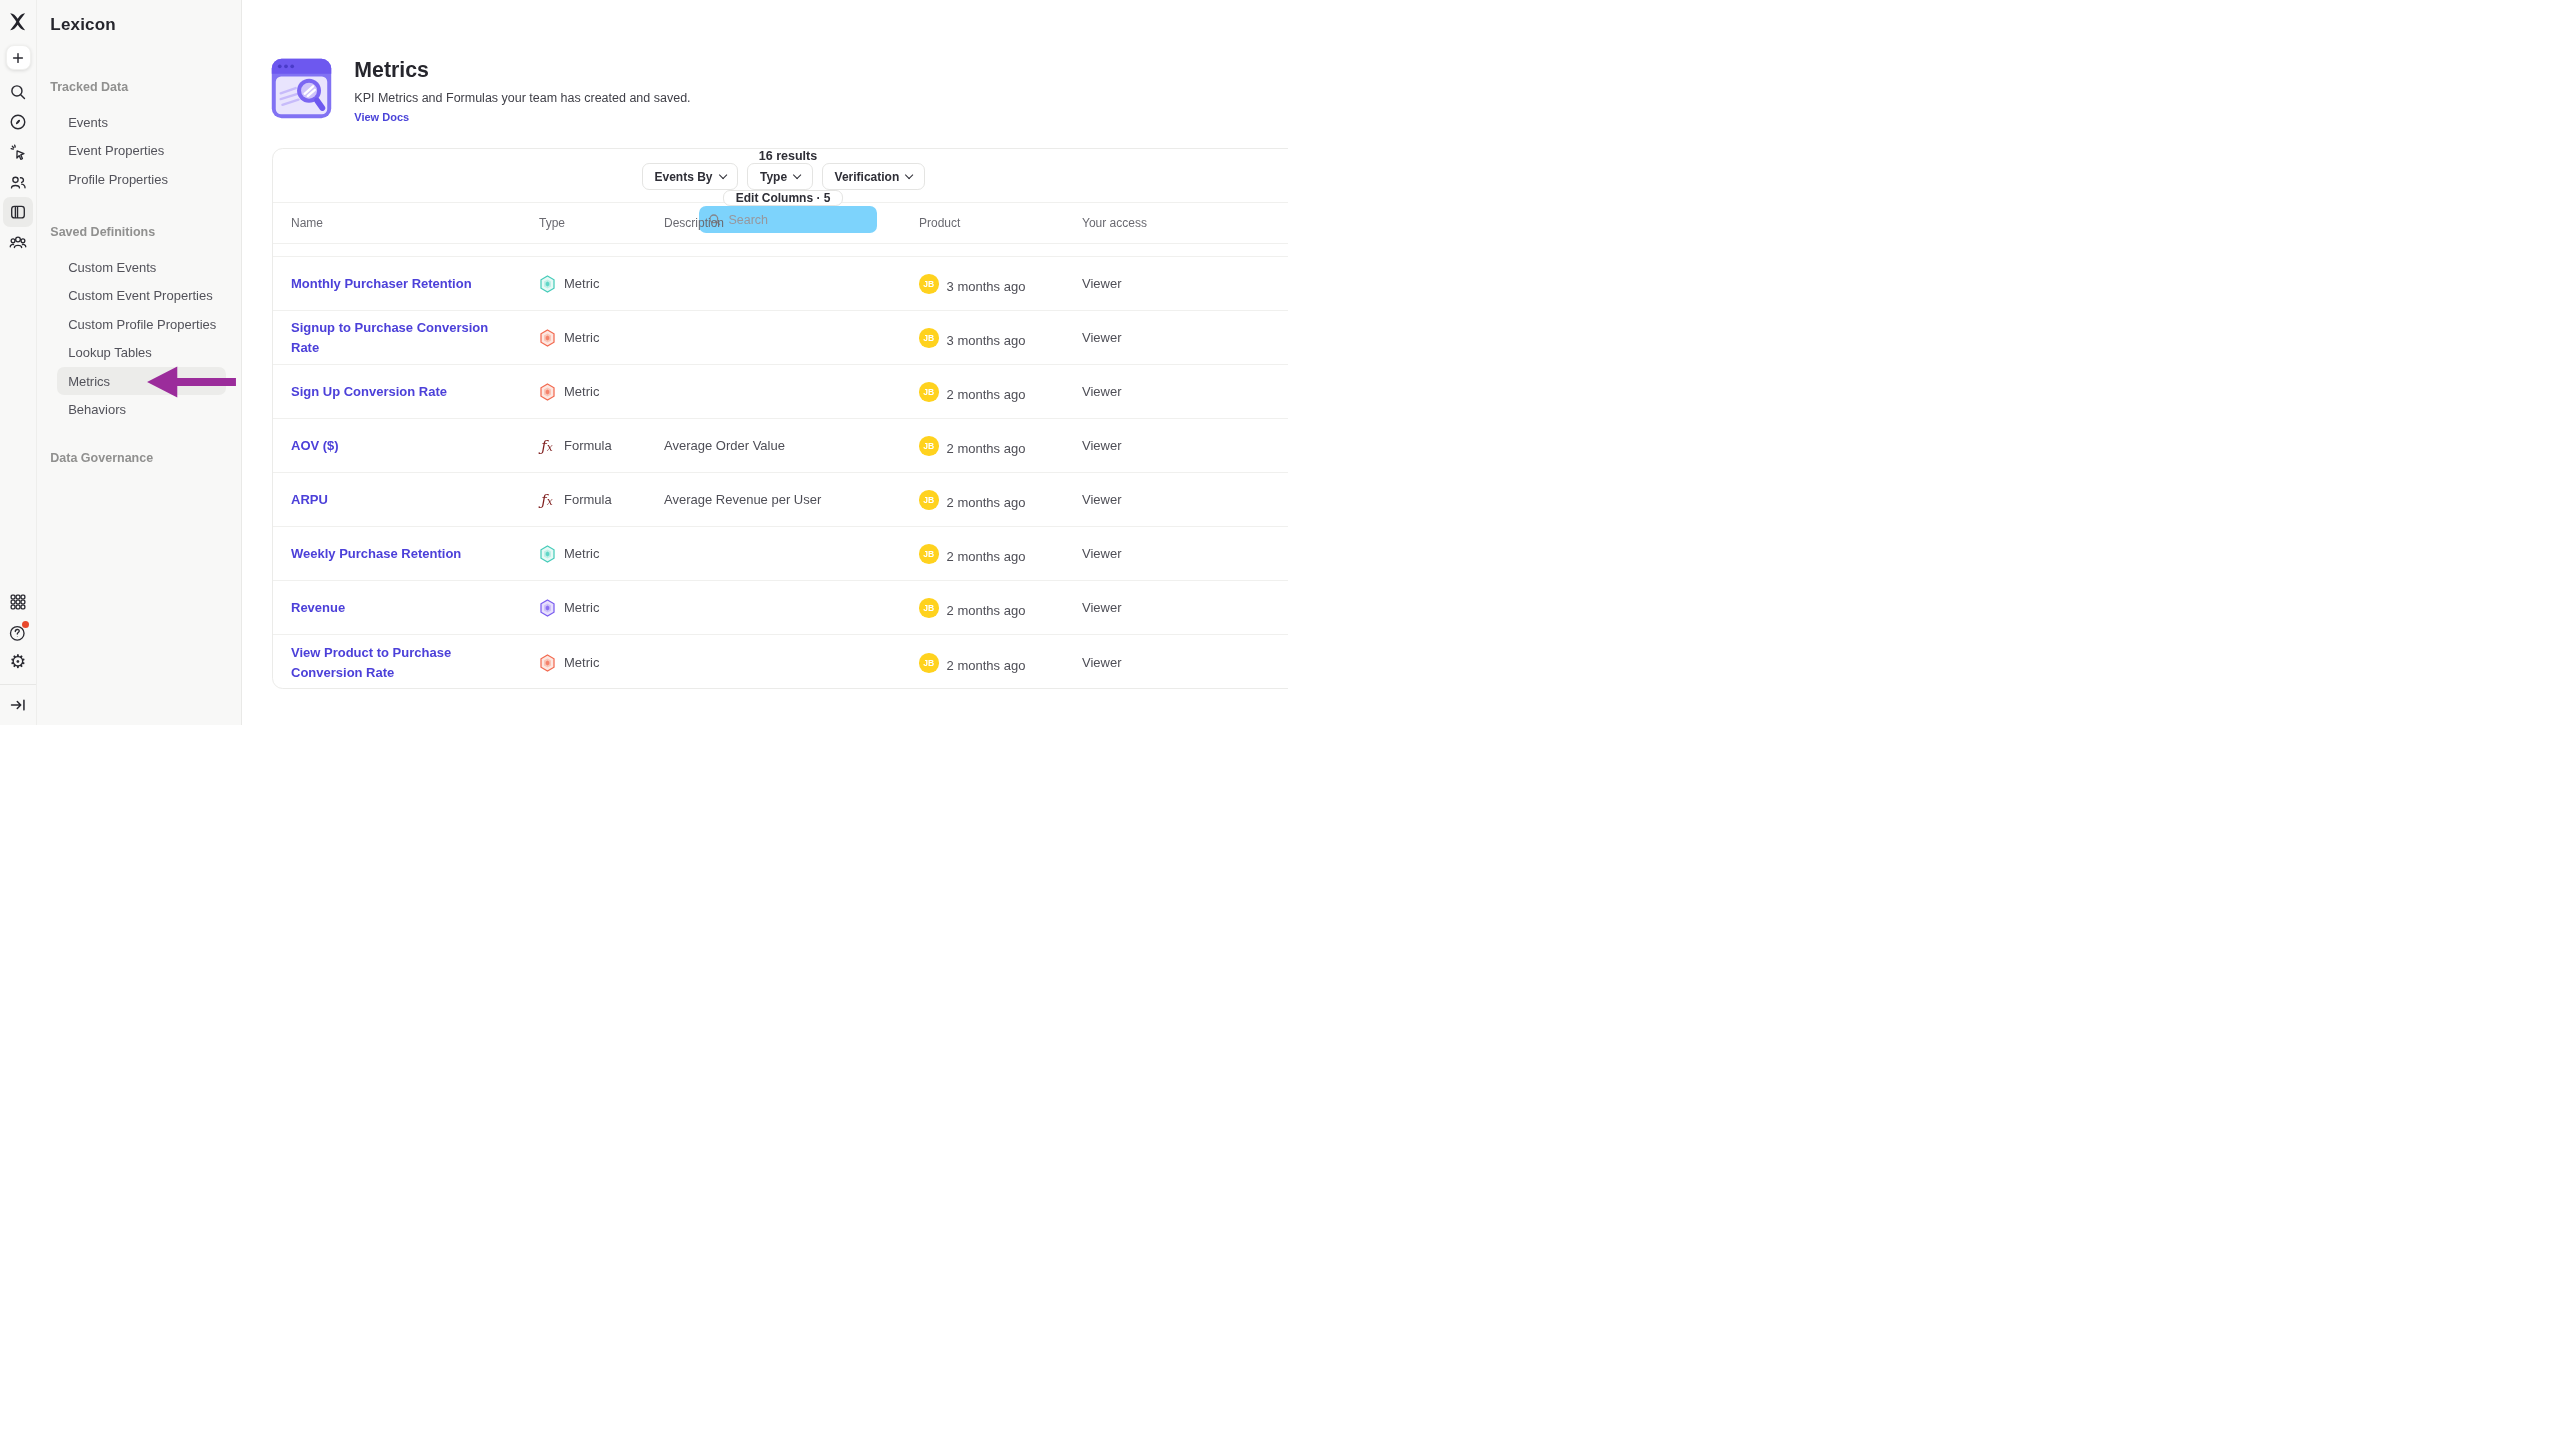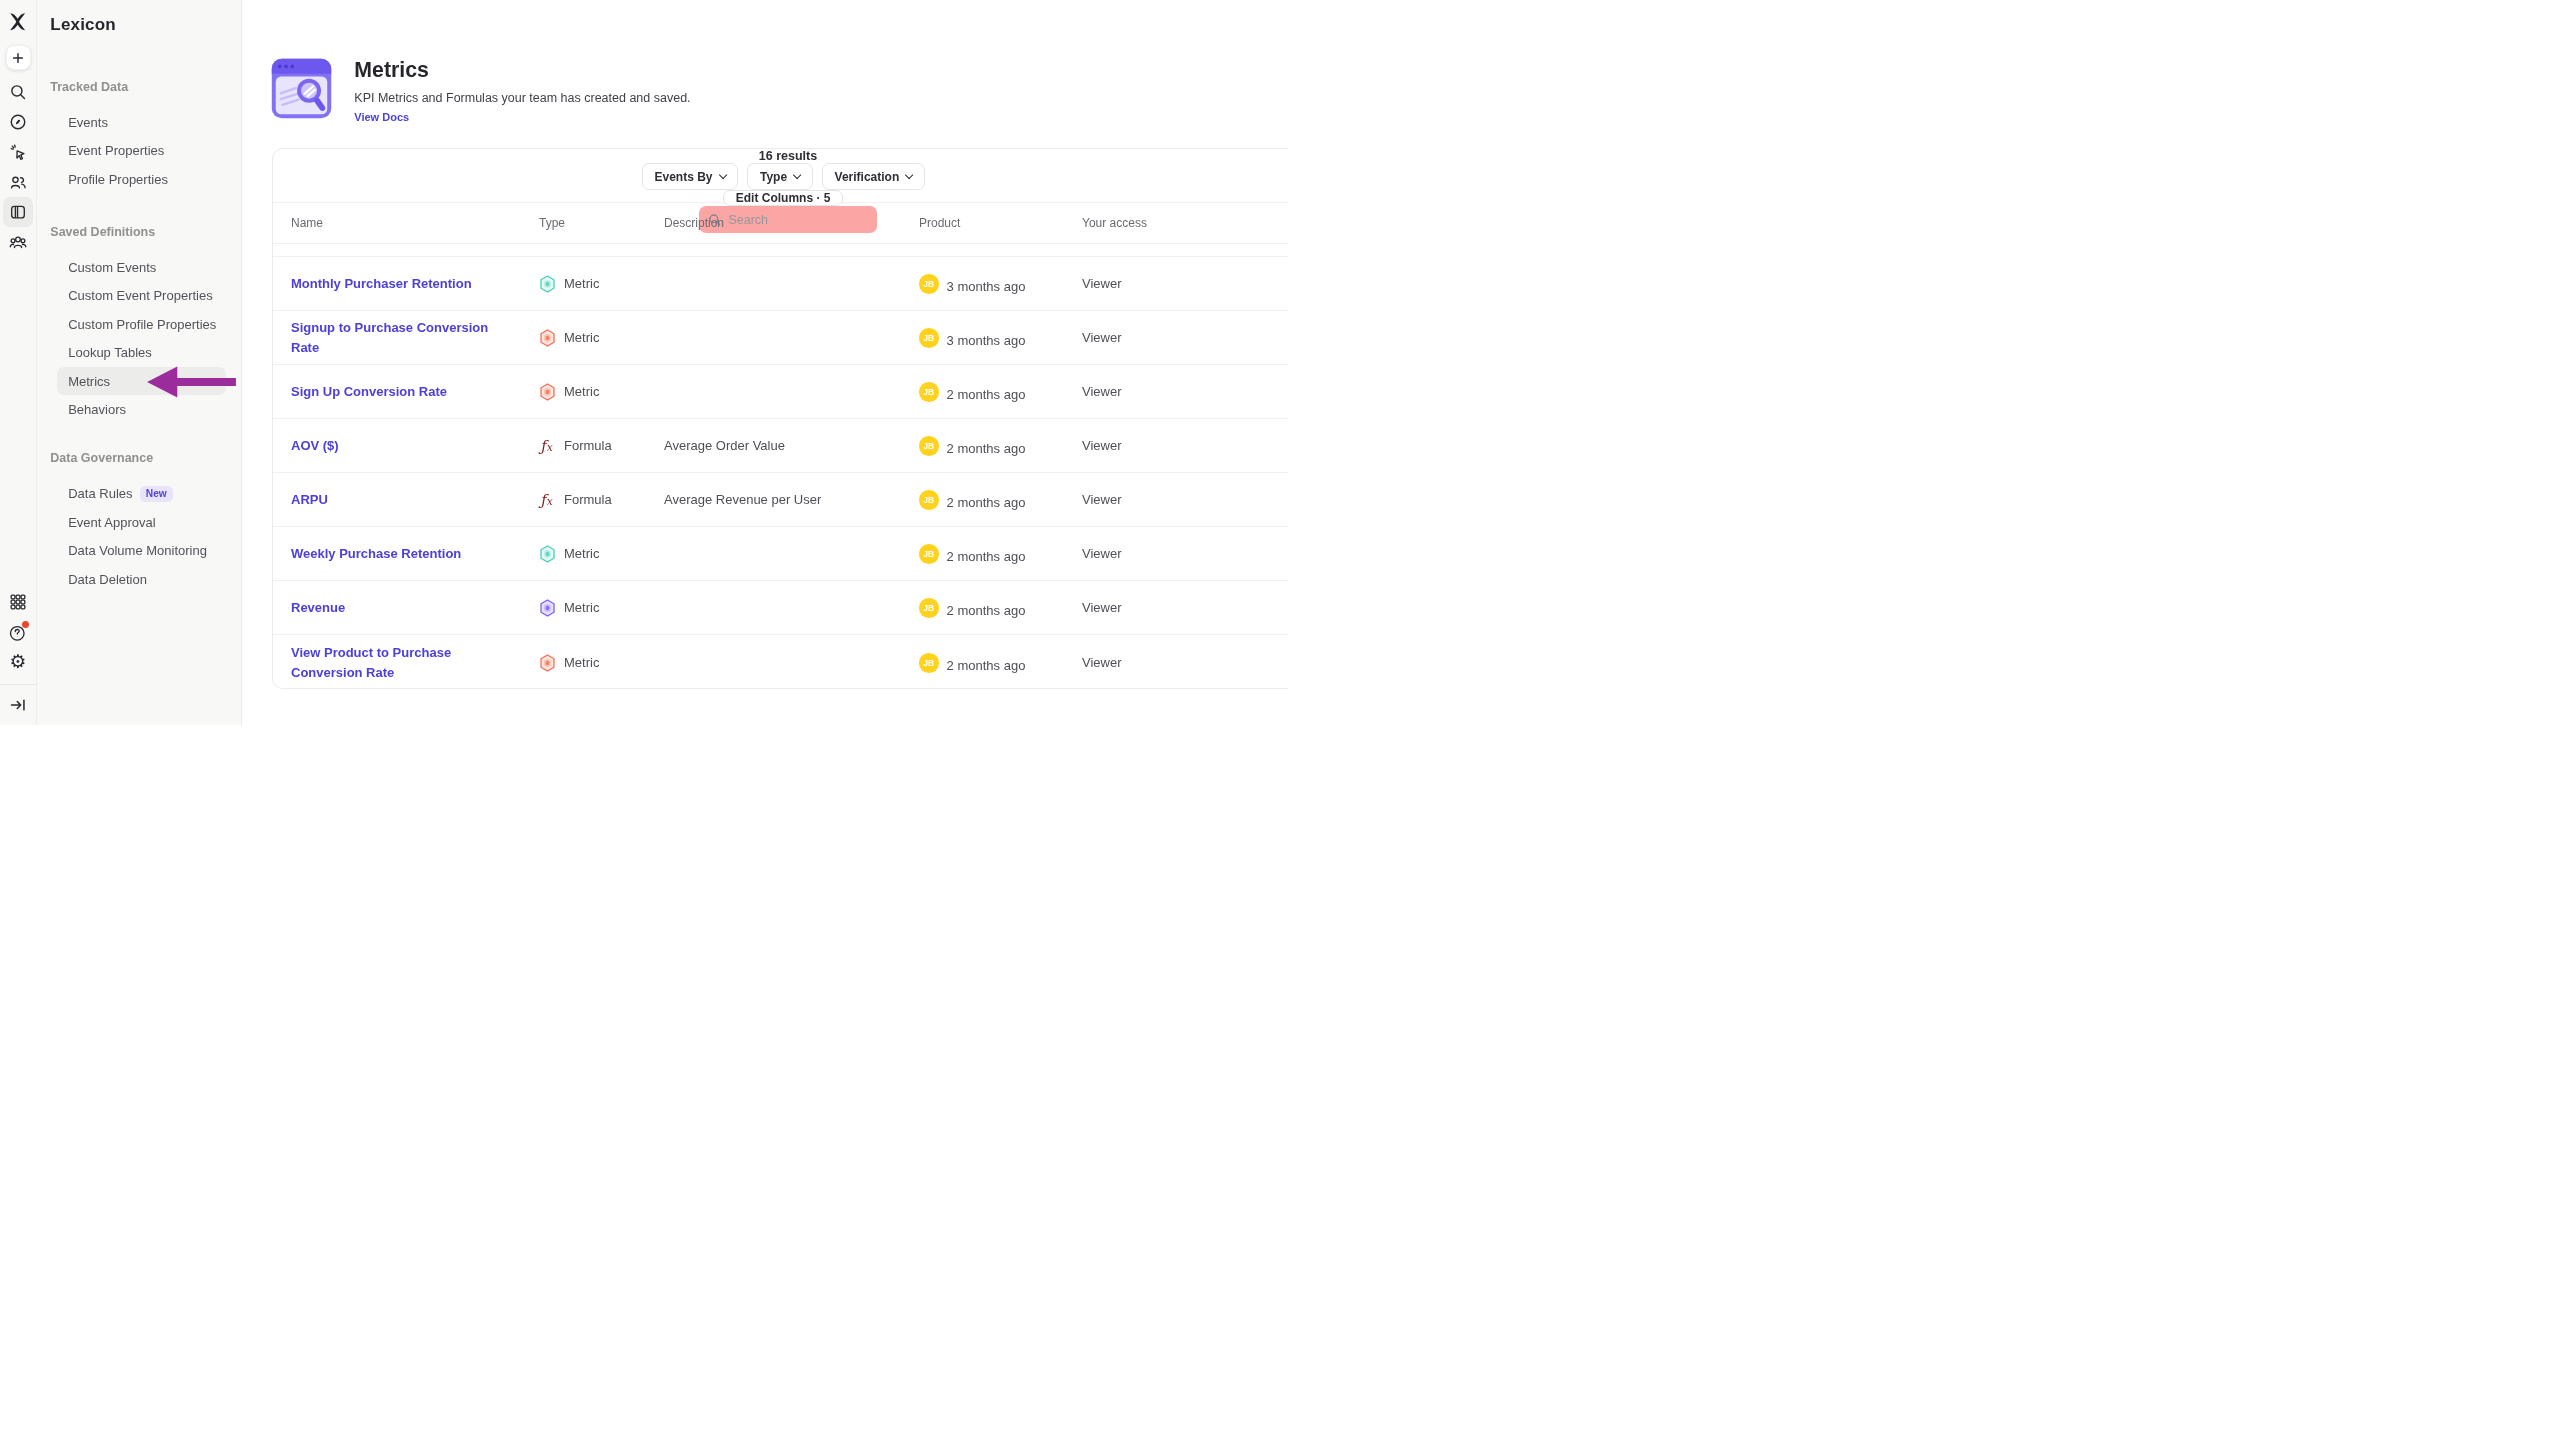--- a/index.html
+++ b/index.html
@@ -53,21 +53,21 @@
   .toolbar { height:53px; display:flex; align-items:center; padding:0 18px;flex-direction:column; }
   .results { font-size:12.5px; font-weight:700; color:#2e2e36; }
   .tb-divider { width:0.9px; height:23px; background:#e8e8e6; margin:0 17px 0 12.5px; }
   .filter-btn, .edit-cols-btn { height:27px; padding:0 11.6px; display:flex; align-items:center; gap:7.1px;
     border:0.9px solid #e4e4e2; border-radius:7.1px; background:#fff; font-size:12px; font-weight:700;
     color:#2e2e36; margin-right:9px; cursor:pointer; white-space:nowrap; }
   .chev { width:6.2px; height:6.2px; border-right:1.5px solid #2e2e36; border-bottom:1.5px solid #2e2e36;
     transform:rotate(45deg); margin-top:-3.6px; }
   .tb-spacer { flex:1; }
   .edit-cols-btn { margin-right:9.8px; }
-  .search-box { width:178px; height:27px; background:#fca5a5; border-radius:7.1px; display:flex;
+  .search-box { width:178px; height:27px; background:#7dd3fc; border-radius:7.1px; display:flex;
     align-items:center; padding:0 9px; gap:7.1px; flex:none; }
   .search-box input { border:none; background:transparent; outline:none; font-size:12.5px; color:#333; width:125px; }
   .search-box input::placeholder { color:#97979d; }
 
   .col-header { display:flex; align-items:center; height:42px; border-top:0.9px solid #f0f0ee;
     border-bottom:0.9px solid #f0f0ee; padding-left:18px; font-size:12px; color:#6a6a71; }
   .c-name { width:248px; padding-right:27px; }
   .c-type { width:125px; }
   .c-desc { width:255px; }
   .c-created { width:163px; }
@@ -230,38 +230,20 @@
   </div>
 
   <div class="sb-item">
     <span class="sb-item-label">Behaviors</span>
   </div>
 </div>
   </div>
 
   <div class="sb-section sec-2">
     <div class="sb-section-label">Data Governance</div>
-    <div class="sb-items">
-  <div class="sb-item">
-    <span class="sb-item-label">Data Rules</span>
-  <span class="sb-badge">New</span>
-          </div>
-
-  <div class="sb-item">
-    <span class="sb-item-label">Event Approval</span>
-  </div>
-
-  <div class="sb-item">
-    <span class="sb-item-label">Data Volume Monitoring</span>
-  </div>
-
-  <div class="sb-item">
-    <span class="sb-item-label">Data Deletion</span>
-  </div>
-</div>
   </div>
 </div>
 </div>
 
 <svg class="annot-arrow" width="89" height="32" viewBox="0 0 100 36">
   <polygon points="0,18 34,0.5 34,13.5 100,13.5 100,22.5 34,22.5 34,35.5" fill="#9B2C9B"></polygon>
 </svg>
 
 <div class="page-header">
   <div class="hero-icon">

